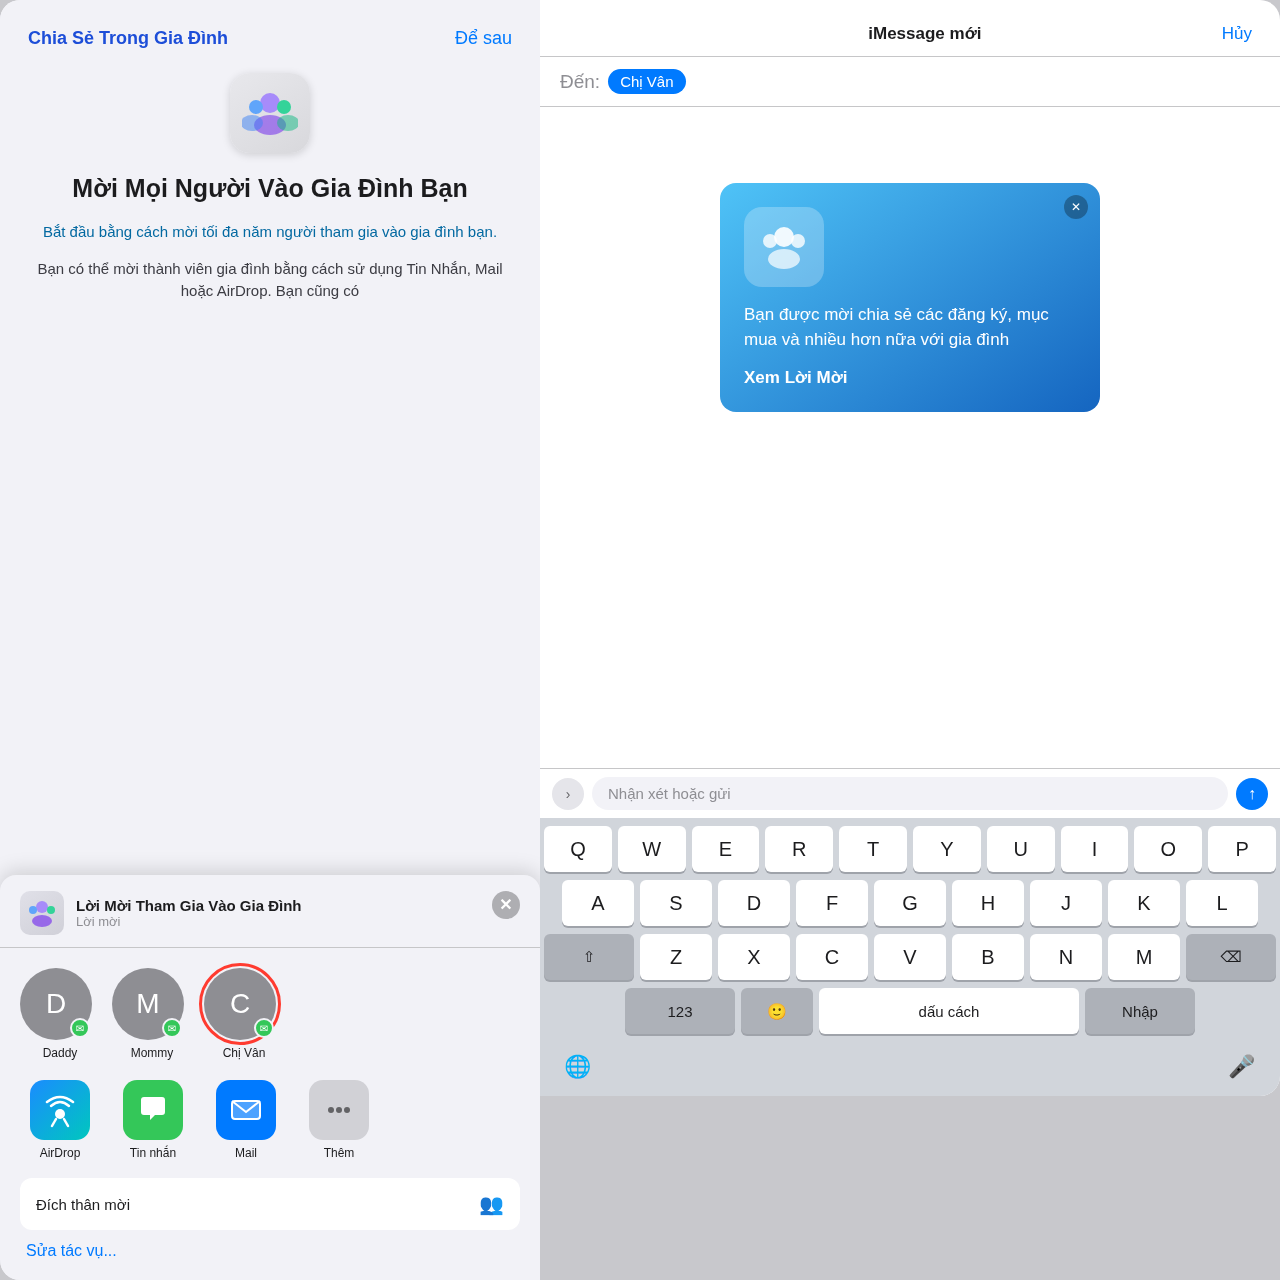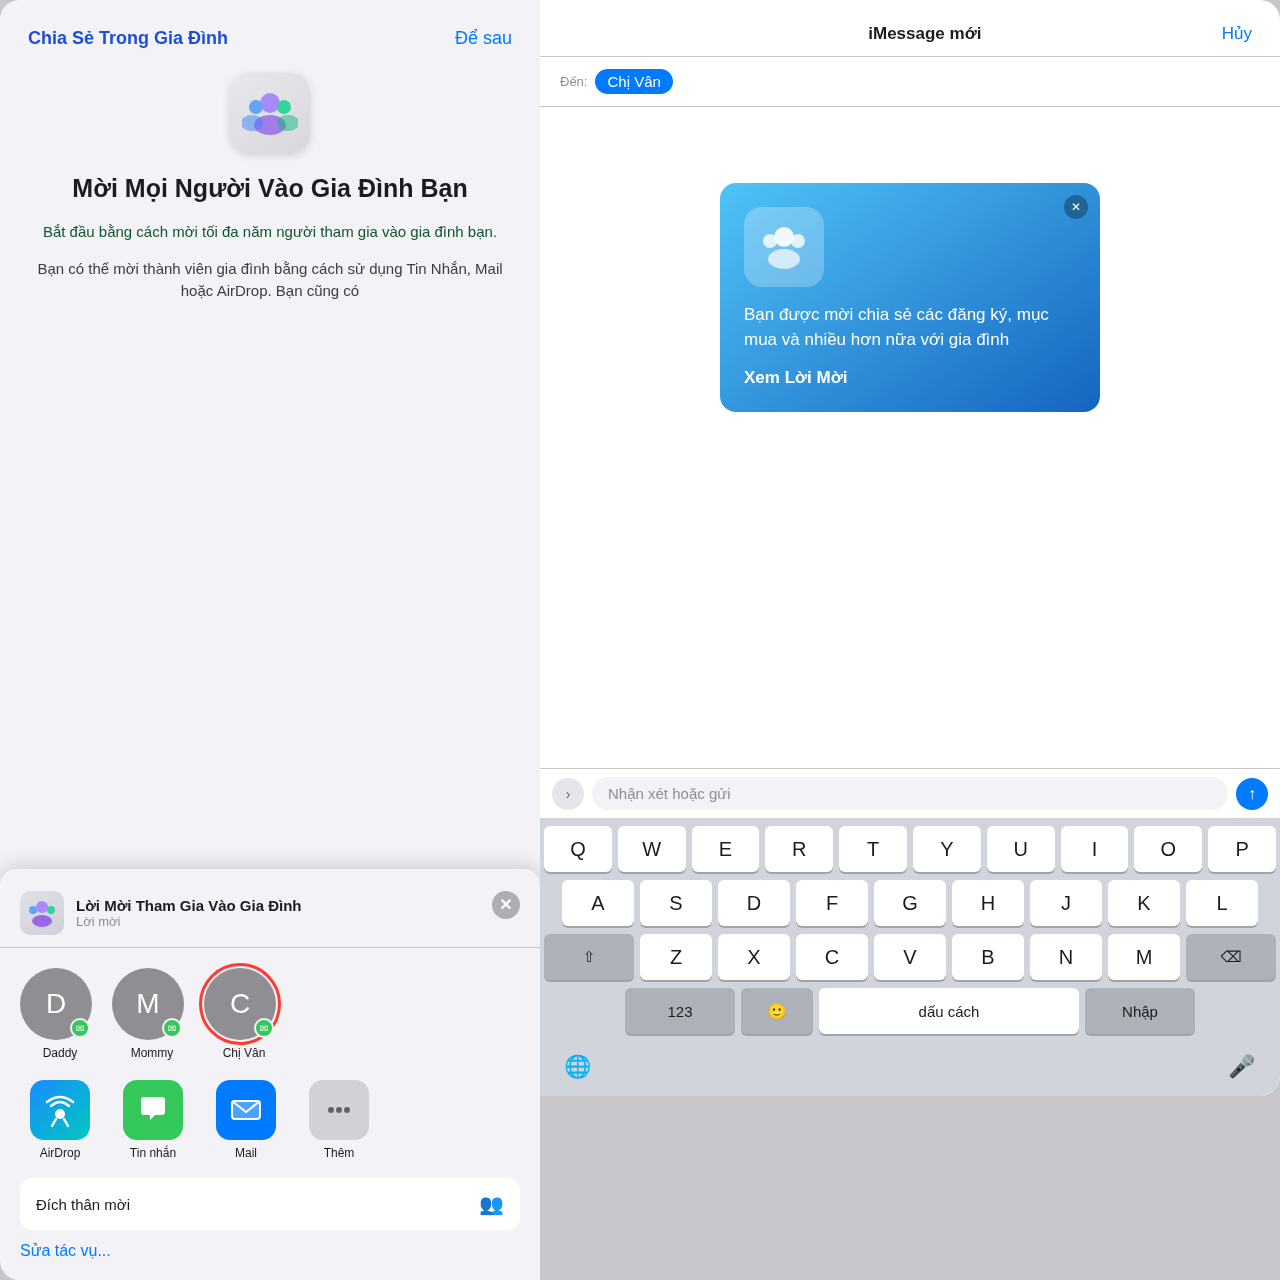--- a/index.html
+++ b/index.html
@@ -70,21 +70,21 @@
     .invite-heading {
       font-size: 25px;
       font-weight: 800;
       color: #1c1c1e;
       line-height: 1.2;
       margin-bottom: 18px;
     }
 
     .invite-desc {
       font-size: 15px;
-      color: #14532d;
+      color: #0369a1;
       line-height: 1.5;
       margin-bottom: 14px;
     }
 
     .invite-desc2 {
       font-size: 15px;
       color: #3c3c43;
       line-height: 1.5;
     }
 
@@ -97,21 +97,21 @@
       background: #f2f2f7;
       border-radius: 16px 16px 0 0;
       padding-bottom: 12px;
       box-shadow: 0 -4px 20px rgba(0,0,0,0.15);
     }
 
     .share-sheet-header {
       display: flex;
       justify-content: space-between;
       align-items: flex-start;
-      padding: 22px 20px 12px;
+      padding: 16px 20px 12px;
       border-bottom: 0.5px solid #c6c6c8;
     }
 
     .share-sheet-title-area {
       display: flex;
       align-items: center;
       gap: 12px;
     }
 
     .share-sheet-icon {
@@ -273,20 +273,21 @@
       align-items: center;
     }
 
     .personal-label {
       font-size: 15px;
       color: #1c1c1e;
     }
 
     .edit-tasks {
       padding: 12px 20px 8px;
+      margin-left: 6px;
     }
 
     .edit-tasks-link {
       font-size: 16px;
       color: #007aff;
     }
 
     
     .right-panel {
       width: 740px;
@@ -318,21 +319,21 @@
     }
 
     .to-row {
       display: flex;
       align-items: center;
       padding: 12px 20px;
       border-bottom: 0.5px solid #c6c6c8;
     }
 
     .to-label {
-      font-size: 13px;
+      font-size: 19px;
       color: #8e8e93;
       margin-right: 8px;
     }
 
     .to-chip {
       background: #007aff;
       color: white;
       border-radius: 14px;
       padding: 4px 12px;
       font-size: 15px;

